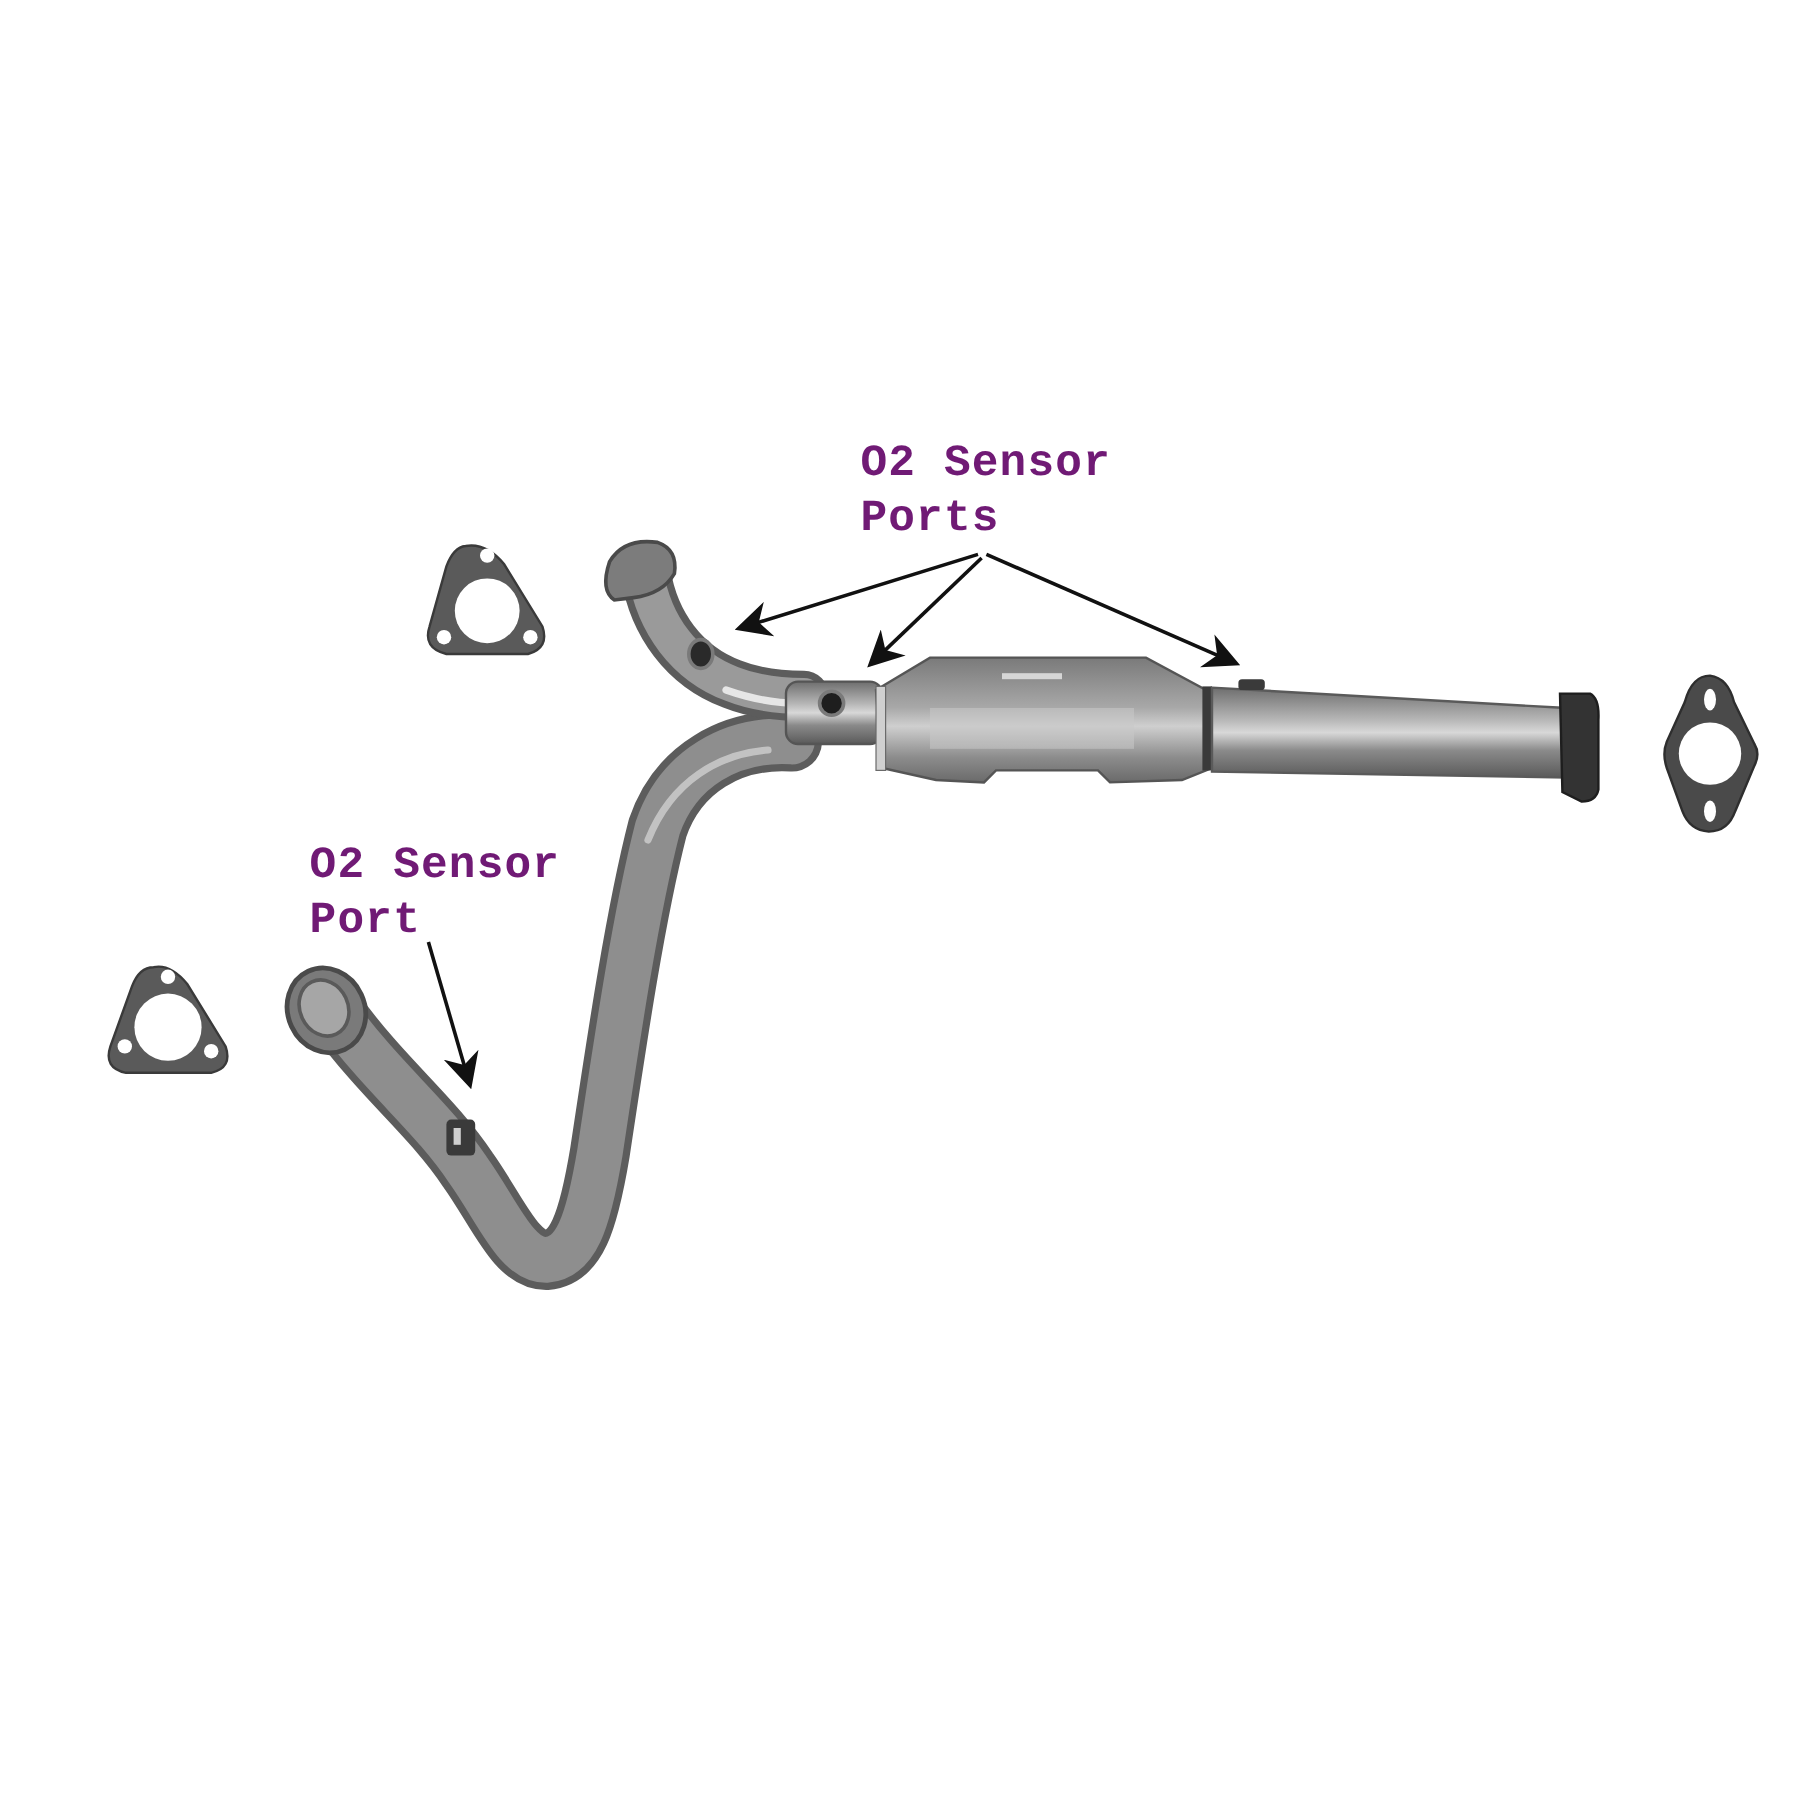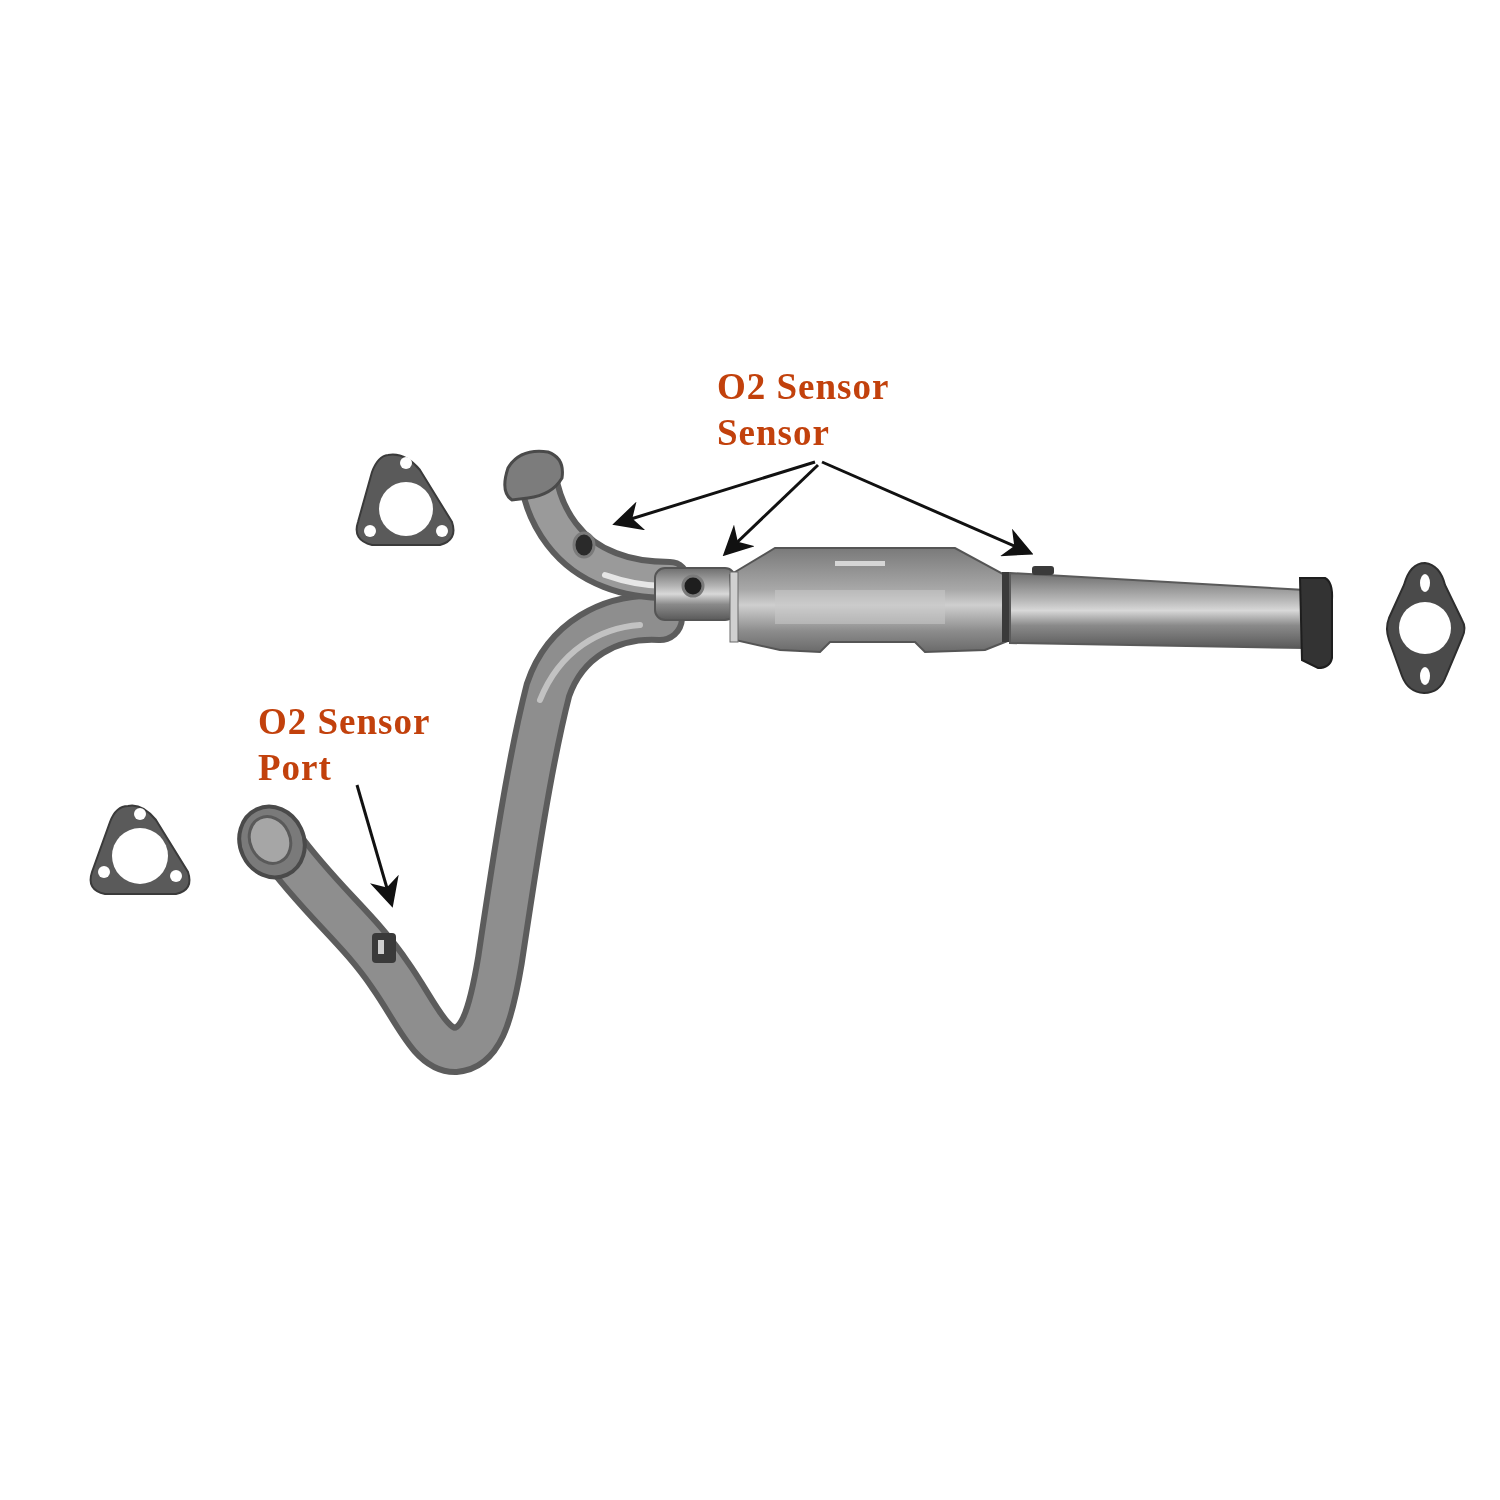--- a/index.html
+++ b/index.html
@@ -1,22 +1,22 @@
 <!DOCTYPE html>
 <html><head>
   <meta charset="utf-8">
   <style>
     html, body { margin: 0; padding: 0; background: #ffffff; }
     body { width: 1500px; height: 1500px; position: relative; overflow: hidden; }
     .canvas { position: absolute; left: 0; top: 0; width: 1500px; height: 1500px; }
     .label {
       position: absolute;
-      font-family: Liberation Serif, serif;
+      font-family: Liberation Mono, monospace;
       font-weight: bold;
-      color: #c2410c;
+      color: #701a75;
       font-size: 37px;
       line-height: 46px;
       letter-spacing: 1px;
       white-space: nowrap;
     }
     .label span { display: block; }
     #label-top { left: 717px; top: 364px; }
     #label-left { left: 258px; top: 699px; }
   </style>
 </head>
@@ -113,19 +113,19 @@
     <line x1="822" y1="462" x2="1028" y2="552" stroke="#111111" stroke-width="3" marker-end="url(#arrowhead)"></line>
   </g>
 
   <g>
     <line x1="357" y1="785" x2="391" y2="902" stroke="#111111" stroke-width="3" marker-end="url(#arrowhead)"></line>
   </g>
 </svg>
 
 <div class="label" id="label-top">
   <span>O2 Sensor</span>
-  <span>Sensor</span>
+  <span>Ports</span>
 </div>
 
 <div class="label" id="label-left">
   <span>O2 Sensor</span>
   <span>Port</span>
 </div>
 
 </body></html>

